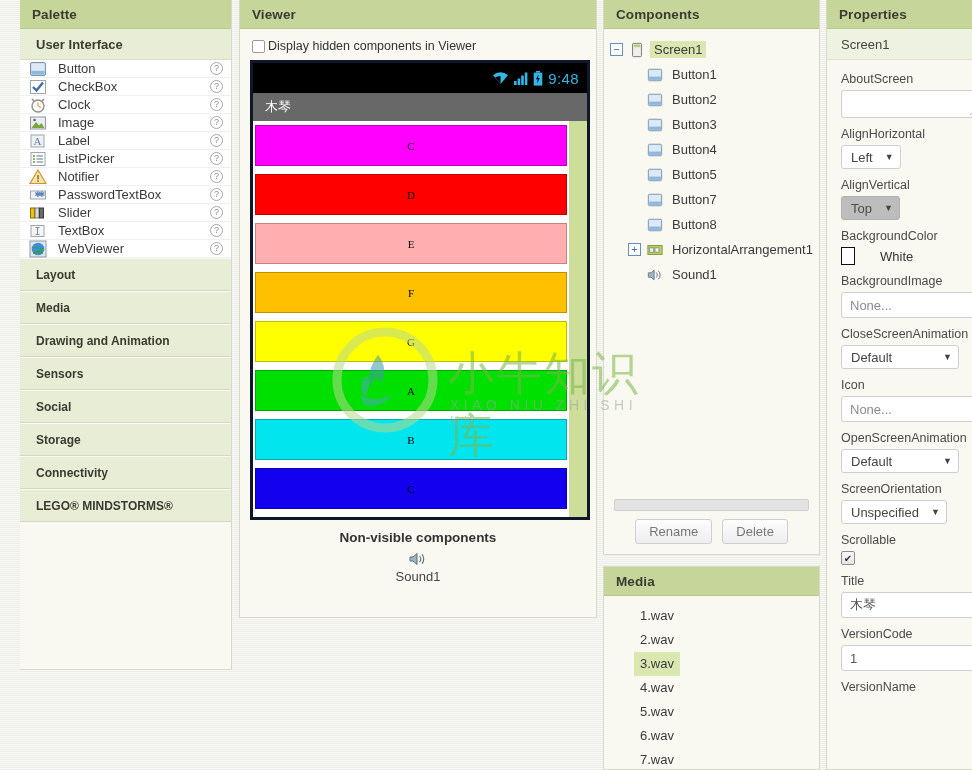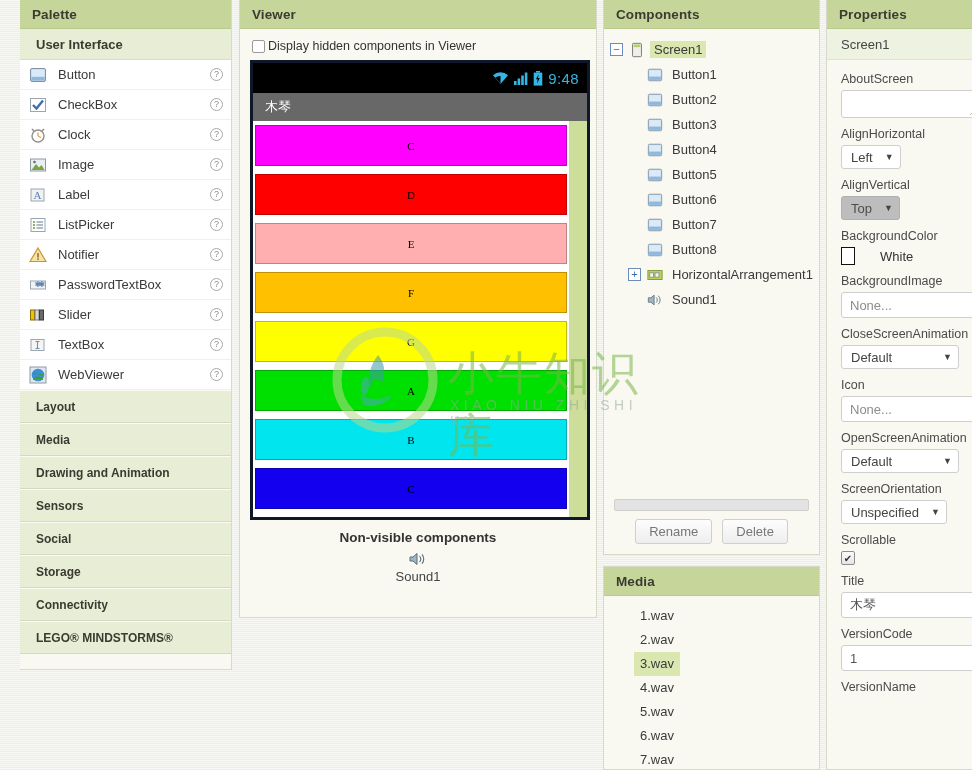--- a/index.html
+++ b/index.html
@@ -51,21 +51,21 @@
     font-size: 13px;
     padding: 8px 10px 7px 14px;
     border-bottom: 1px solid #e2e2d2;
   }
 
   
   #palette { left: 0; top: 0; width: 212px; height: 670px; border-left: none; border-top: none;}
   .pal-list { background: #ffffff; }
   .pal-item {
     display: flex; align-items: center;
-    height: 30px;
+    height: 18px;
     padding: 0 8px 0 8px;
     border-bottom: 1px solid #f0f0f0;
     cursor: pointer;
   }
   .pal-ico {
     width: 20px; height: 20px;
     flex: 0 0 20px;
     margin-right: 10px;
     display: flex; align-items: center; justify-content: center;
   }
@@ -504,32 +504,20 @@
         <div class="tnode">
           <span class="tspacer"></span>
           <span class="tspacer"></span>
           <span class="tico">
             <svg width="16" height="16" viewBox="0 0 18 18">
               <rect x="1.5" y="2.5" width="15" height="13" rx="1.5" fill="#bcd7ef" stroke="#7e93a6"></rect>
               <rect x="2.5" y="3.5" width="13" height="7" fill="#dceaf8"></rect>
               <rect x="2.5" y="11" width="13" height="3.5" fill="#8eb9dd"></rect>
             </svg>
           </span>
-          <span class="tlabel">Button6</span>
-        </div>
-        <div class="tnode">
-          <span class="tspacer"></span>
-          <span class="tspacer"></span>
-          <span class="tico">
-            <svg width="16" height="16" viewBox="0 0 18 18">
-              <rect x="1.5" y="2.5" width="15" height="13" rx="1.5" fill="#bcd7ef" stroke="#7e93a6"></rect>
-              <rect x="2.5" y="3.5" width="13" height="7" fill="#dceaf8"></rect>
-              <rect x="2.5" y="11" width="13" height="3.5" fill="#8eb9dd"></rect>
-            </svg>
-          </span>
           <span class="tlabel">Button7</span>
         </div>
         <div class="tnode">
           <span class="tspacer"></span>
           <span class="tspacer"></span>
           <span class="tico">
             <svg width="16" height="16" viewBox="0 0 18 18">
               <rect x="1.5" y="2.5" width="15" height="13" rx="1.5" fill="#bcd7ef" stroke="#7e93a6"></rect>
               <rect x="2.5" y="3.5" width="13" height="7" fill="#dceaf8"></rect>
               <rect x="2.5" y="11" width="13" height="3.5" fill="#8eb9dd"></rect>

